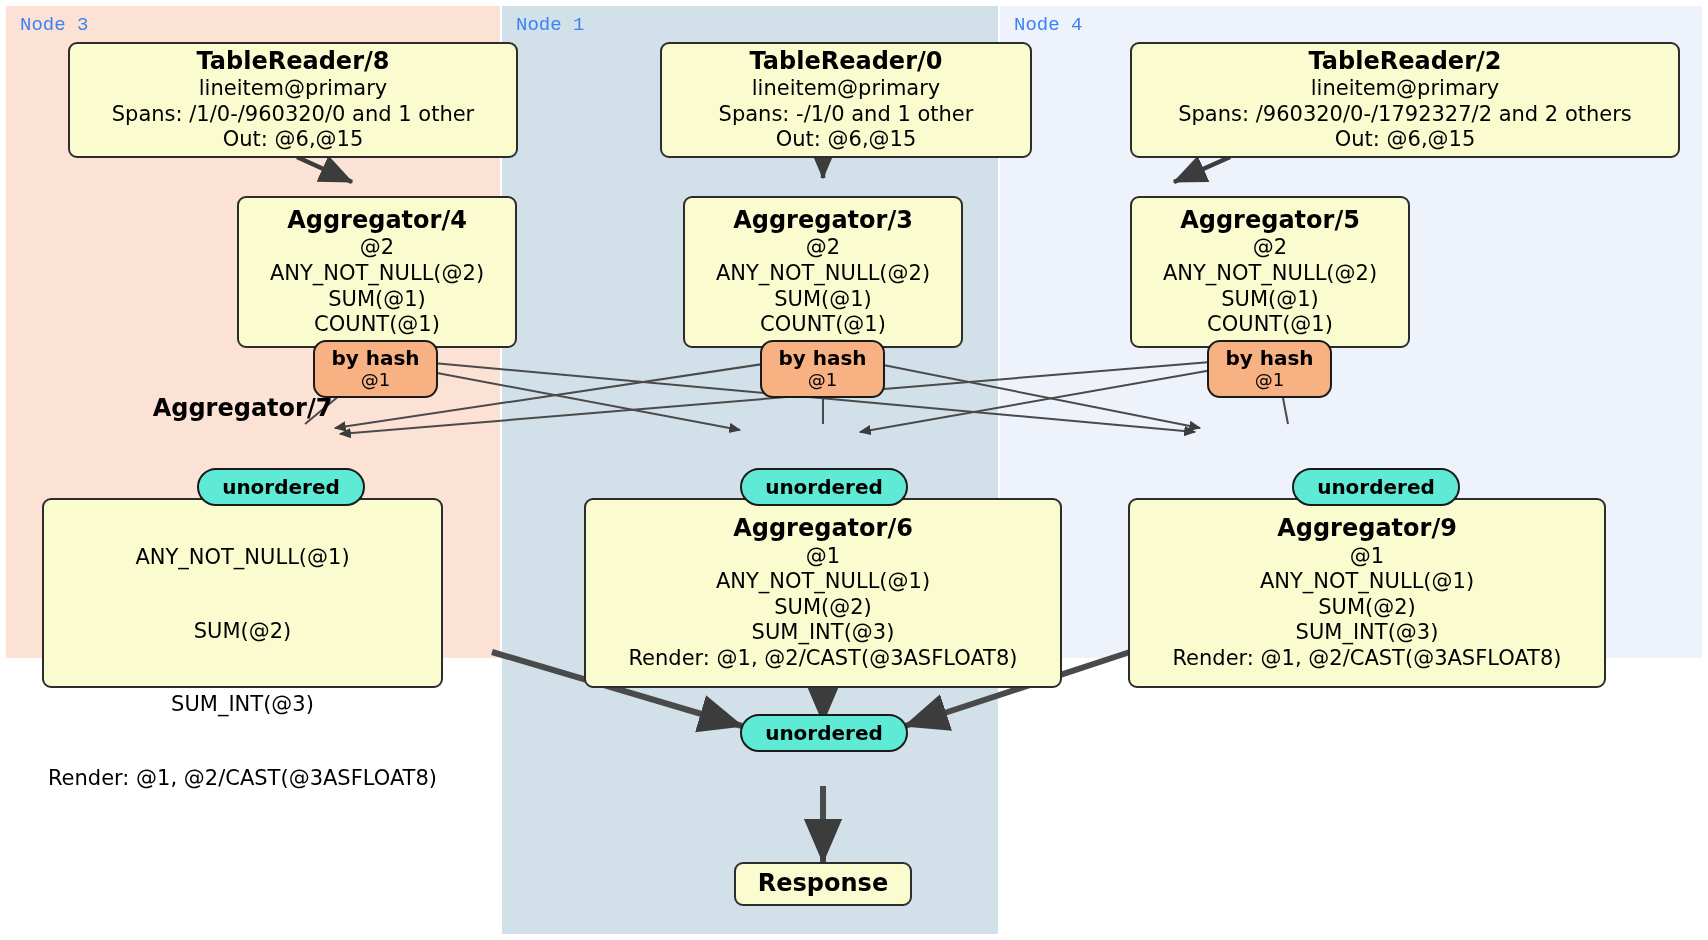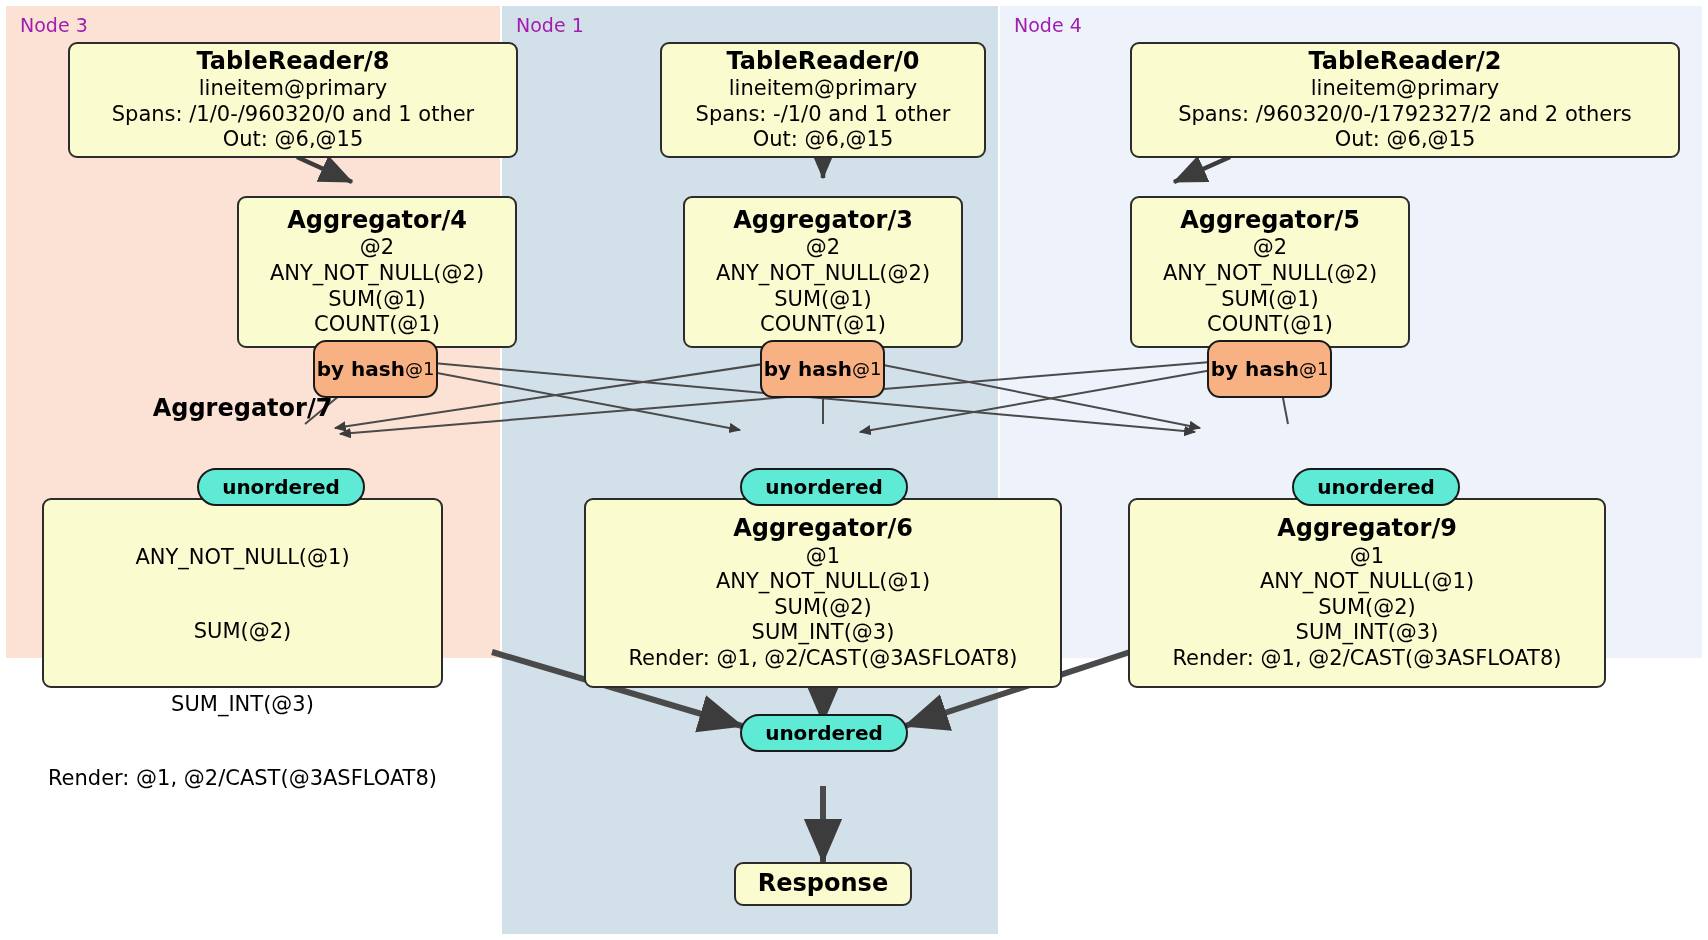--- a/index.html
+++ b/index.html
@@ -2,34 +2,34 @@
 <html><head>
 <meta charset="utf-8">
 <style>
   html,body{margin:0;padding:0;background:#ffffff;}
   body{width:1708px;height:940px;position:relative;overflow:hidden;
        font-family:"DejaVu Sans","Liberation Sans",sans-serif;}
 
   #stage{position:absolute;left:0;top:0;width:1708px;height:940px;}
 
   .panel{position:absolute;box-sizing:border-box;}
-  .panel-label{position:absolute;font-size:19px;color:#a21caf;line-height:1;}
+  .panel-label{position:absolute;font-size:19px;color:#3b82f6;line-height:1;font-family:Liberation Mono, monospace;}
 
   svg#edges{position:absolute;left:0;top:0;width:1708px;height:940px;
             pointer-events:none;}
 
   .node{position:absolute;box-sizing:border-box;background:#fbfbd0;
         border:2px solid #2c2c2c;border-radius:9px;text-align:center;
         display:flex;flex-direction:column;justify-content:center;
         align-items:center;color:#000;}
   .node .t{font-weight:bold;font-size:24px;line-height:1.22;white-space:nowrap;}
   .node .l{font-size:21px;line-height:1.22;white-space:nowrap;}
 
   .pill{position:absolute;box-sizing:border-box;border:2px solid #1a1a1a;
-        border-radius:22px;display:flex;flex-direction:row;
+        border-radius:22px;display:flex;flex-direction:column;
         justify-content:center;align-items:center;color:#000;text-align:center;}
   .pill.hash{background:#f7b183;border-radius:13px;}
   .pill.unord{background:#5eead4;}
   .pill .p1{font-weight:bold;font-size:20px;line-height:1.15;white-space:nowrap;}
   .pill .p2{font-size:18px;line-height:1.15;white-space:nowrap;}
 
   .zt{z-index:3;}
   .zp{z-index:4;}
 </style>
 </head>
@@ -78,21 +78,21 @@
     <path d="M823,786 L823,862" stroke="#4a4a4a" stroke-width="6" fill="none" marker-end="url(#ah)"></path>
   </svg>
 
   <div class="node zt" style="left:68px;top:42px;width:450px;height:116px;">
     <div class="t">TableReader/8</div>
     <div class="l">lineitem@primary</div>
     <div class="l">Spans: /1/0-/960320/0 and 1 other</div>
     <div class="l">Out: @6,@15</div>
   </div>
 
-  <div class="node zt" style="left:660px;top:42px;width:326px;height:116px;">
+  <div class="node zt" style="left:660px;top:42px;width:372px;height:116px;">
     <div class="t">TableReader/0</div>
     <div class="l">lineitem@primary</div>
     <div class="l">Spans: -/1/0 and 1 other</div>
     <div class="l">Out: @6,@15</div>
   </div>
 
   <div class="node zt" style="left:1130px;top:42px;width:550px;height:116px;">
     <div class="t">TableReader/2</div>
     <div class="l">lineitem@primary</div>
     <div class="l">Spans: /960320/0-/1792327/2 and 2 others</div>

